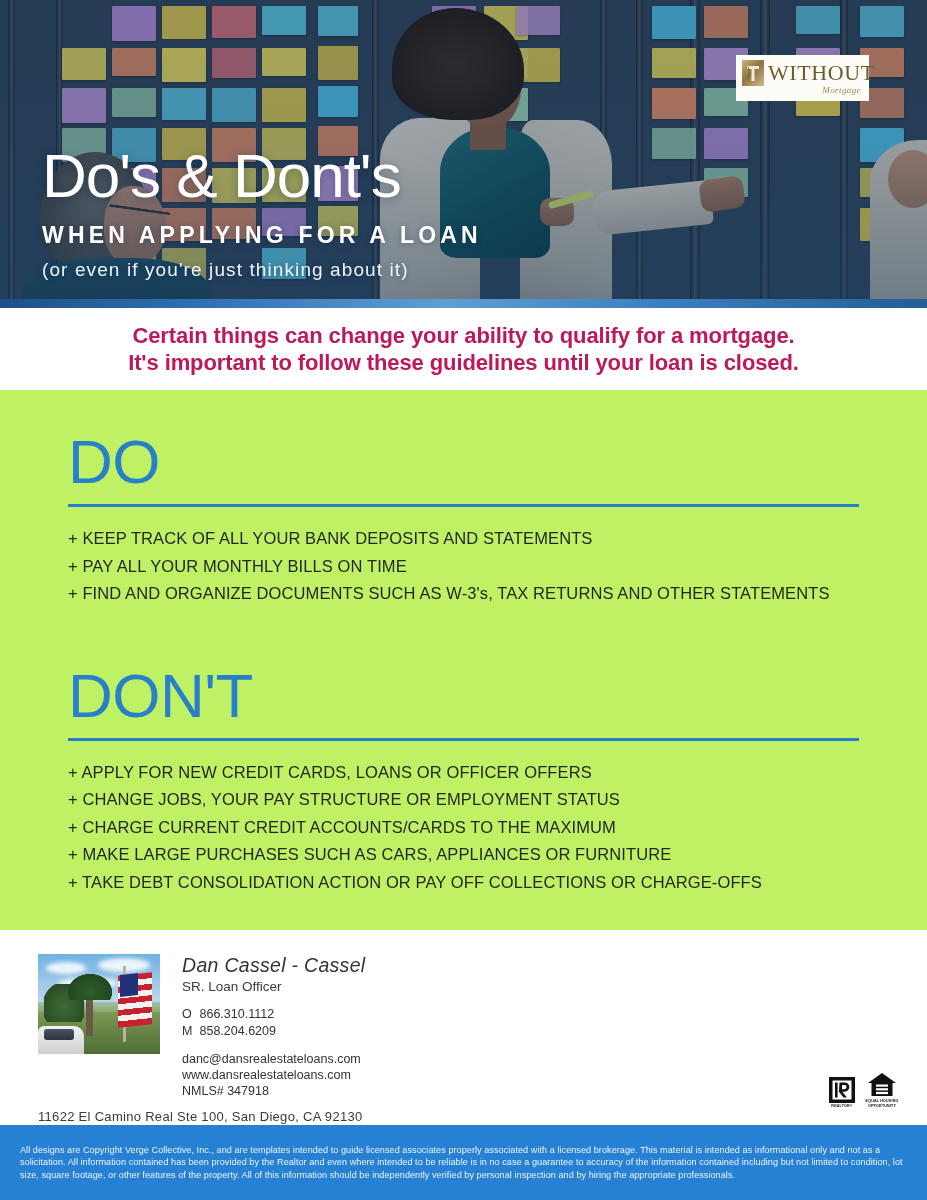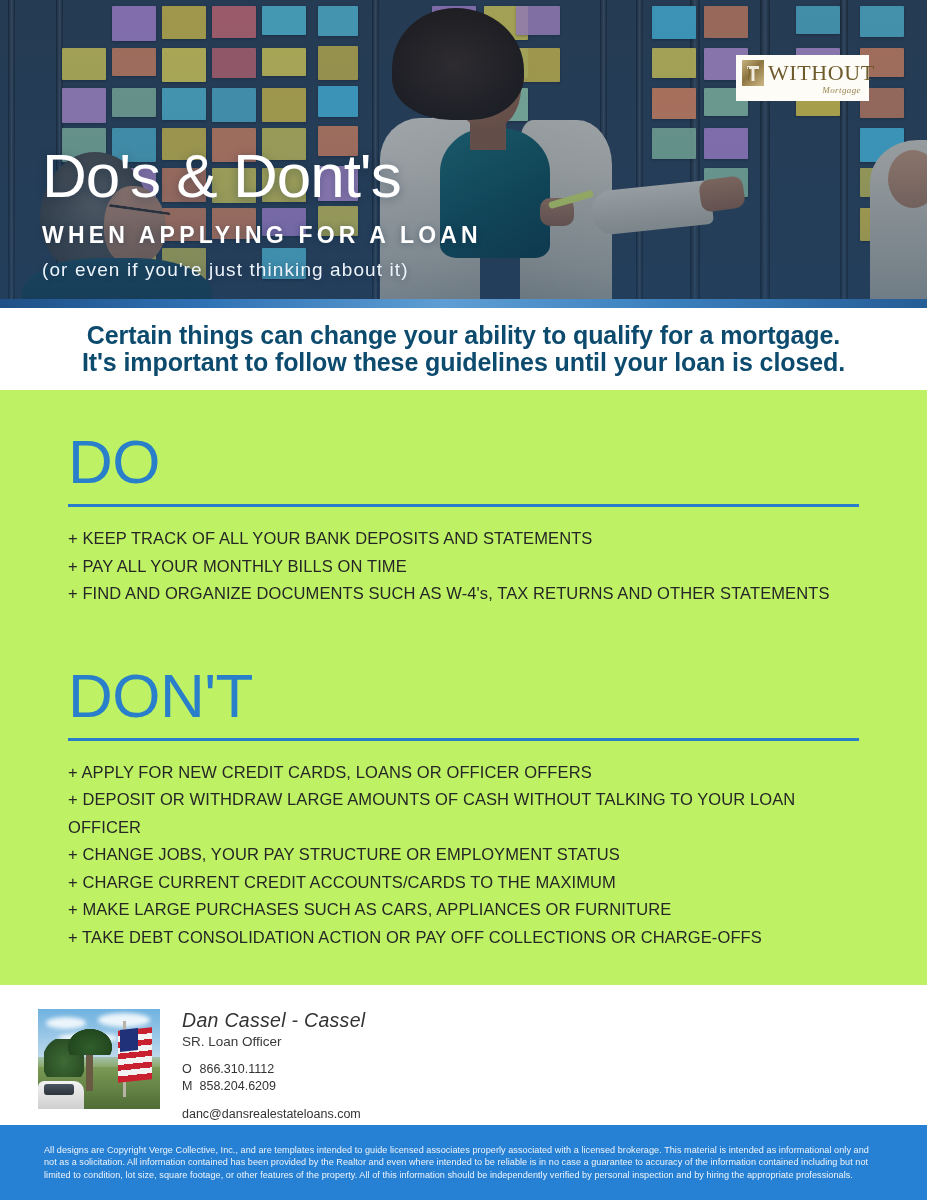--- a/index.html
+++ b/index.html
@@ -101,21 +101,21 @@
     display:flex; align-items:center; justify-content:center; }
   .logo-mark svg { display:block; }
   .logo-word { font-family:"Liberation Serif", serif; font-size:22px; letter-spacing:.6px;
     color:#6f5a2c; font-weight:400; line-height:24px; }
   .logo-sub { font-family:"Liberation Serif", serif; font-size:9px; color:#9a8category;
     color:#9a8551; font-style:italic; text-align:right; margin-top:-1px; letter-spacing:.4px; }
 
   
   .intro { height:82px; display:flex; flex-direction:column; align-items:center;
     justify-content:center; background:#fff; }
-  .intro p { font-size:25px; font-weight:700; color:#0c4a6e; line-height:27px; letter-spacing:-.1px;text-align:right; }
+  .intro p { font-size:22px; font-weight:700; color:#be185d; line-height:27px; letter-spacing:-.1px;text-align:right; }
 
   
   .body-grey { background:#bef264; padding: 40px 0 34px; }
   .sect { padding: 0 68px; }
   .sect-head { font-size:62px; line-height:64px; color:#2a7fcb; font-weight:400; letter-spacing:-.5px; }
   .sect-head.dont { font-size:62px; }
   .rule { height:3px; background:#2a7ec9; margin-top:10px; }
   .items { margin-top:18px; }
   .item { font-size:16.5px; color:#262626; letter-spacing:.1px; line-height:27.5px; }
   .gap { height:56px; }
@@ -156,21 +156,21 @@
   .c-addr { margin-top:10px; font-size:13px; color:#3a3a3a; letter-spacing:.3px; }
 
   .badges { position:absolute; right:28px; bottom:22px; display:flex; gap:10px; align-items:flex-end; }
   .badge { display:flex; flex-direction:column; align-items:center; }
   .badge svg { display:block; }
   .badge-cap { font-size:3.6px; letter-spacing:.2px; color:#111; margin-top:1px; font-weight:700; }
 
   
   .footer { position:absolute; left:0; right:0; bottom:0; height:75px; background:#2680d4;
     display:flex; align-items:center; }
-  .footer p { color:#eef4fb; font-size:9.1px; line-height:12.4px; padding: 0 44px; letter-spacing:.05px; }
+  .footer p { color:#eef4fb; font-size:9.1px; line-height:12.4px; padding: 0 20px; letter-spacing:.05px; }
 </style>
 </head>
 <body>
 
 <div class="page">
 
   <div class="hero">
     <div class="hero-photo">
       <div class="wall"></div>
       <div class="seam" style="left:8px"></div>
@@ -302,32 +302,31 @@
   </div>
 
   <div class="body-grey">
 
     <div class="sect">
       <div class="sect-head">DO</div>
       <div class="rule"></div>
       <div class="items">
         <div class="item">+ KEEP TRACK OF ALL YOUR BANK DEPOSITS AND STATEMENTS</div>
         <div class="item">+ PAY ALL YOUR MONTHLY BILLS ON TIME</div>
-        <div class="item">+ FIND AND ORGANIZE DOCUMENTS SUCH AS W-4's, TAX RETURNS AND OTHER STATEMENTS</div>
+        <div class="item">+ FIND AND ORGANIZE DOCUMENTS SUCH AS W-3's, TAX RETURNS AND OTHER STATEMENTS</div>
       </div>
     </div>
 
     <div class="gap"></div>
 
     <div class="sect">
       <div class="sect-head dont">DON'T</div>
       <div class="rule"></div>
       <div class="items">
         <div class="item" style="line-height:27.5px">+ APPLY FOR NEW CREDIT CARDS, LOANS OR OFFICER OFFERS</div>
-        <div class="item" style="line-height:27.5px">+ DEPOSIT OR WITHDRAW LARGE AMOUNTS OF CASH WITHOUT TALKING TO YOUR LOAN OFFICER</div>
         <div class="item" style="line-height:27.5px">+ CHANGE JOBS, YOUR PAY STRUCTURE OR EMPLOYMENT STATUS</div>
         <div class="item" style="line-height:27.5px">+ CHARGE CURRENT CREDIT ACCOUNTS/CARDS TO THE MAXIMUM</div>
         <div class="item" style="line-height:27.5px">+ MAKE LARGE PURCHASES SUCH AS CARS, APPLIANCES OR FURNITURE</div>
         <div class="item" style="line-height:27.5px">+ TAKE DEBT CONSOLIDATION ACTION OR PAY OFF COLLECTIONS OR CHARGE-OFFS</div>
       </div>
     </div>
   </div>
 
   <div class="contact">
     <div class="c-row">

